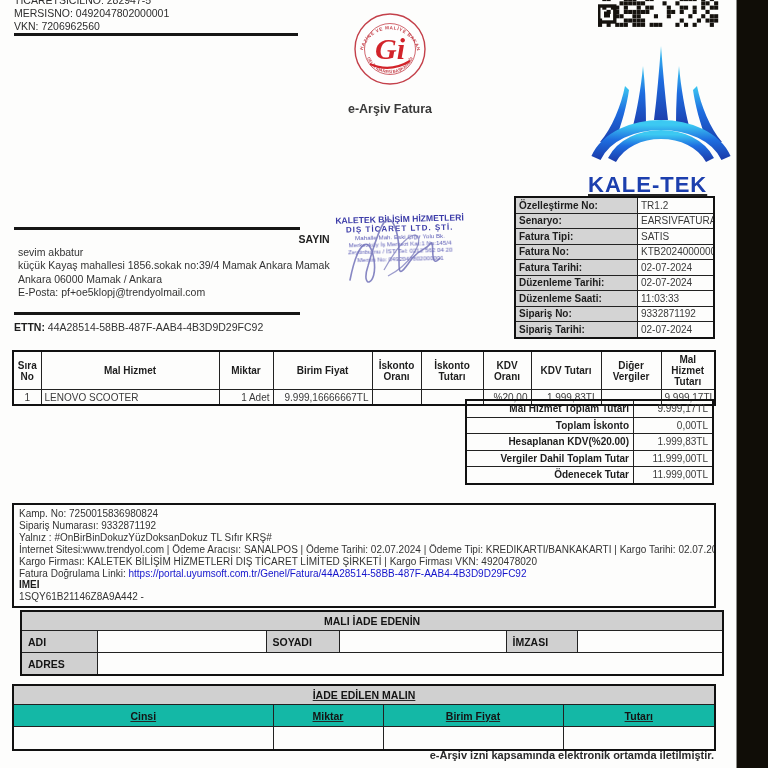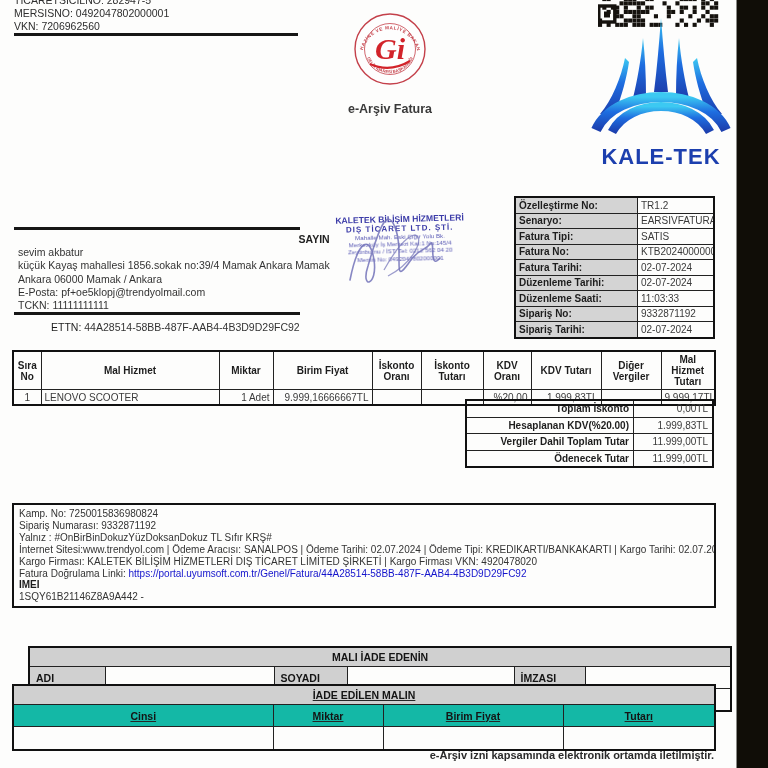--- a/index.html
+++ b/index.html
@@ -16,28 +16,28 @@
   .rule3{left:14px;top:312px;width:286px;}
 
   
   .gib{position:absolute;left:330px;top:12px;width:120px;text-align:center;}
   .gib-caption{margin-top:12px;font-weight:bold;font-size:12.5px;color:#3a3a3a;}
 
   
   .qr{position:absolute;left:598px;top:-3px;width:121px;height:31px;overflow:hidden;}
 
   
-  .kaletek{position:absolute;left:588px;top:16px;width:146px;text-align:center;}
+  .kaletek{position:absolute;left:588px;top:44px;width:146px;text-decoration:underline;}
   .brand-name{margin-top:-4px;font-weight:bold;font-size:22px;letter-spacing:1px;color:#1c3fae;}
 
   
   .buyer{position:absolute;left:18px;top:233px;font-size:10.5px;line-height:13.2px;color:#333;}
   .buyer .b{font-weight:bold;color:#222;text-align:right;}
   .ettn{position:absolute;left:14px;top:321px;font-size:10.5px;color:#333;}
-  .ettn .b{font-weight:normal;color:#1c1c1c;margin-left:37px;}
+  .ettn .b{font-weight:bold;color:#1c1c1c;}
 
   
   .stamp{position:absolute;left:318px;top:214px;width:164px;text-align:center;color:#3c3ca8;
          transform:rotate(-1.5deg);}
   .stamp .s1{font-weight:bold;font-size:8.6px;}
   .stamp .s2{font-weight:bold;font-size:8px;letter-spacing:1px;}
   .stamp .tiny{font-size:6.2px;line-height:7.2px;filter:blur(0.35px);opacity:.85;}
   .sig{position:absolute;left:332px;top:192px;pointer-events:none;}
 
   
@@ -59,21 +59,21 @@
   .totals td.lab{width:158px;font-weight:bold;text-align:right;color:#1d1d1d;}
   .totals td.val{text-align:right;color:#3a3a3a;}
 
   
   .notes{position:absolute;left:12px;top:503px;width:690px;border:2px solid #111;padding:3px 5px;
          font-size:10px;line-height:11.9px;color:#333;white-space:nowrap;overflow:hidden;}
   .notes .b{font-weight:bold;color:#1c1c1c;}
   .notes a{color:#1414cc;text-decoration:none;}
 
   
-  .refund{position:absolute;left:28px;top:610px;width:702px;border:2px solid #111;table-layout:fixed;margin-top:36px;}
+  .refund{position:absolute;left:20px;top:610px;width:702px;border:2px solid #111;table-layout:fixed;}
   .refund td{border:1px solid #222;font-size:10.5px;padding:2px 6px;height:17px;}
   .gray{background:#d0d0d0;font-weight:bold;color:#141414;}
   .title-row{text-align:center;height:14px !important;padding:2px !important;}
 
   
   .returned{position:absolute;left:12px;top:684px;width:702px;border:2px solid #111;table-layout:fixed;text-decoration:underline;}
   .returned td,.returned th{border:1px solid #222;font-size:10.5px;padding:2px 4px;}
   .returned th{background:#14b8a6;color:#141414;height:17px;}
   .returned td.empty{height:18px;}
 
@@ -227,21 +227,20 @@
     <div class="brand-name">KALE-TEK</div>
   </div>
 
   <div class="rule rule2"></div>
   <div class="buyer">
     <div class="b">SAYIN</div>
     <div>sevim akbatur</div>
     <div>küçük Kayaş mahallesi 1856.sokak no:39/4 Mamak Ankara Mamak</div>
     <div>Ankara 06000 Mamak / Ankara</div>
     <div>E-Posta: pf+oe5klopj@trendyolmail.com</div>
-    <div>TCKN: 11111111111</div>
   </div>
   <div class="rule rule3"></div>
   <div class="ettn">
     <span class="b">ETTN:</span>
     <span>44A28514-58BB-487F-AAB4-4B3D9D29FC92</span>
   </div>
 
   <div class="stamp">
     <div class="s1">KALETEK BİLİŞİM HİZMETLERİ</div>
     <div class="s2">DIŞ TİCARET LTD. ŞTİ.</div>
@@ -336,20 +335,24 @@
         <td class="r">1.999,83TL</td>
         <td class="r"></td>
         <td class="r">9.999,17TL</td>
       </tr>
     </tbody>
   </table>
 
   <table class="totals">
     <tbody>
       <tr>
+            <td class="lab">Mal Hizmet Toplam Tutarı</td>
+            <td class="val">9.999,17TL</td>
+          </tr>
+      <tr>
             <td class="lab">Toplam İskonto</td>
             <td class="val">0,00TL</td>
           </tr>
       <tr>
             <td class="lab">Hesaplanan KDV(%20.00)</td>
             <td class="val">1.999,83TL</td>
           </tr>
       <tr>
             <td class="lab">Vergiler Dahil Toplam Tutar</td>
             <td class="val">11.999,00TL</td>

